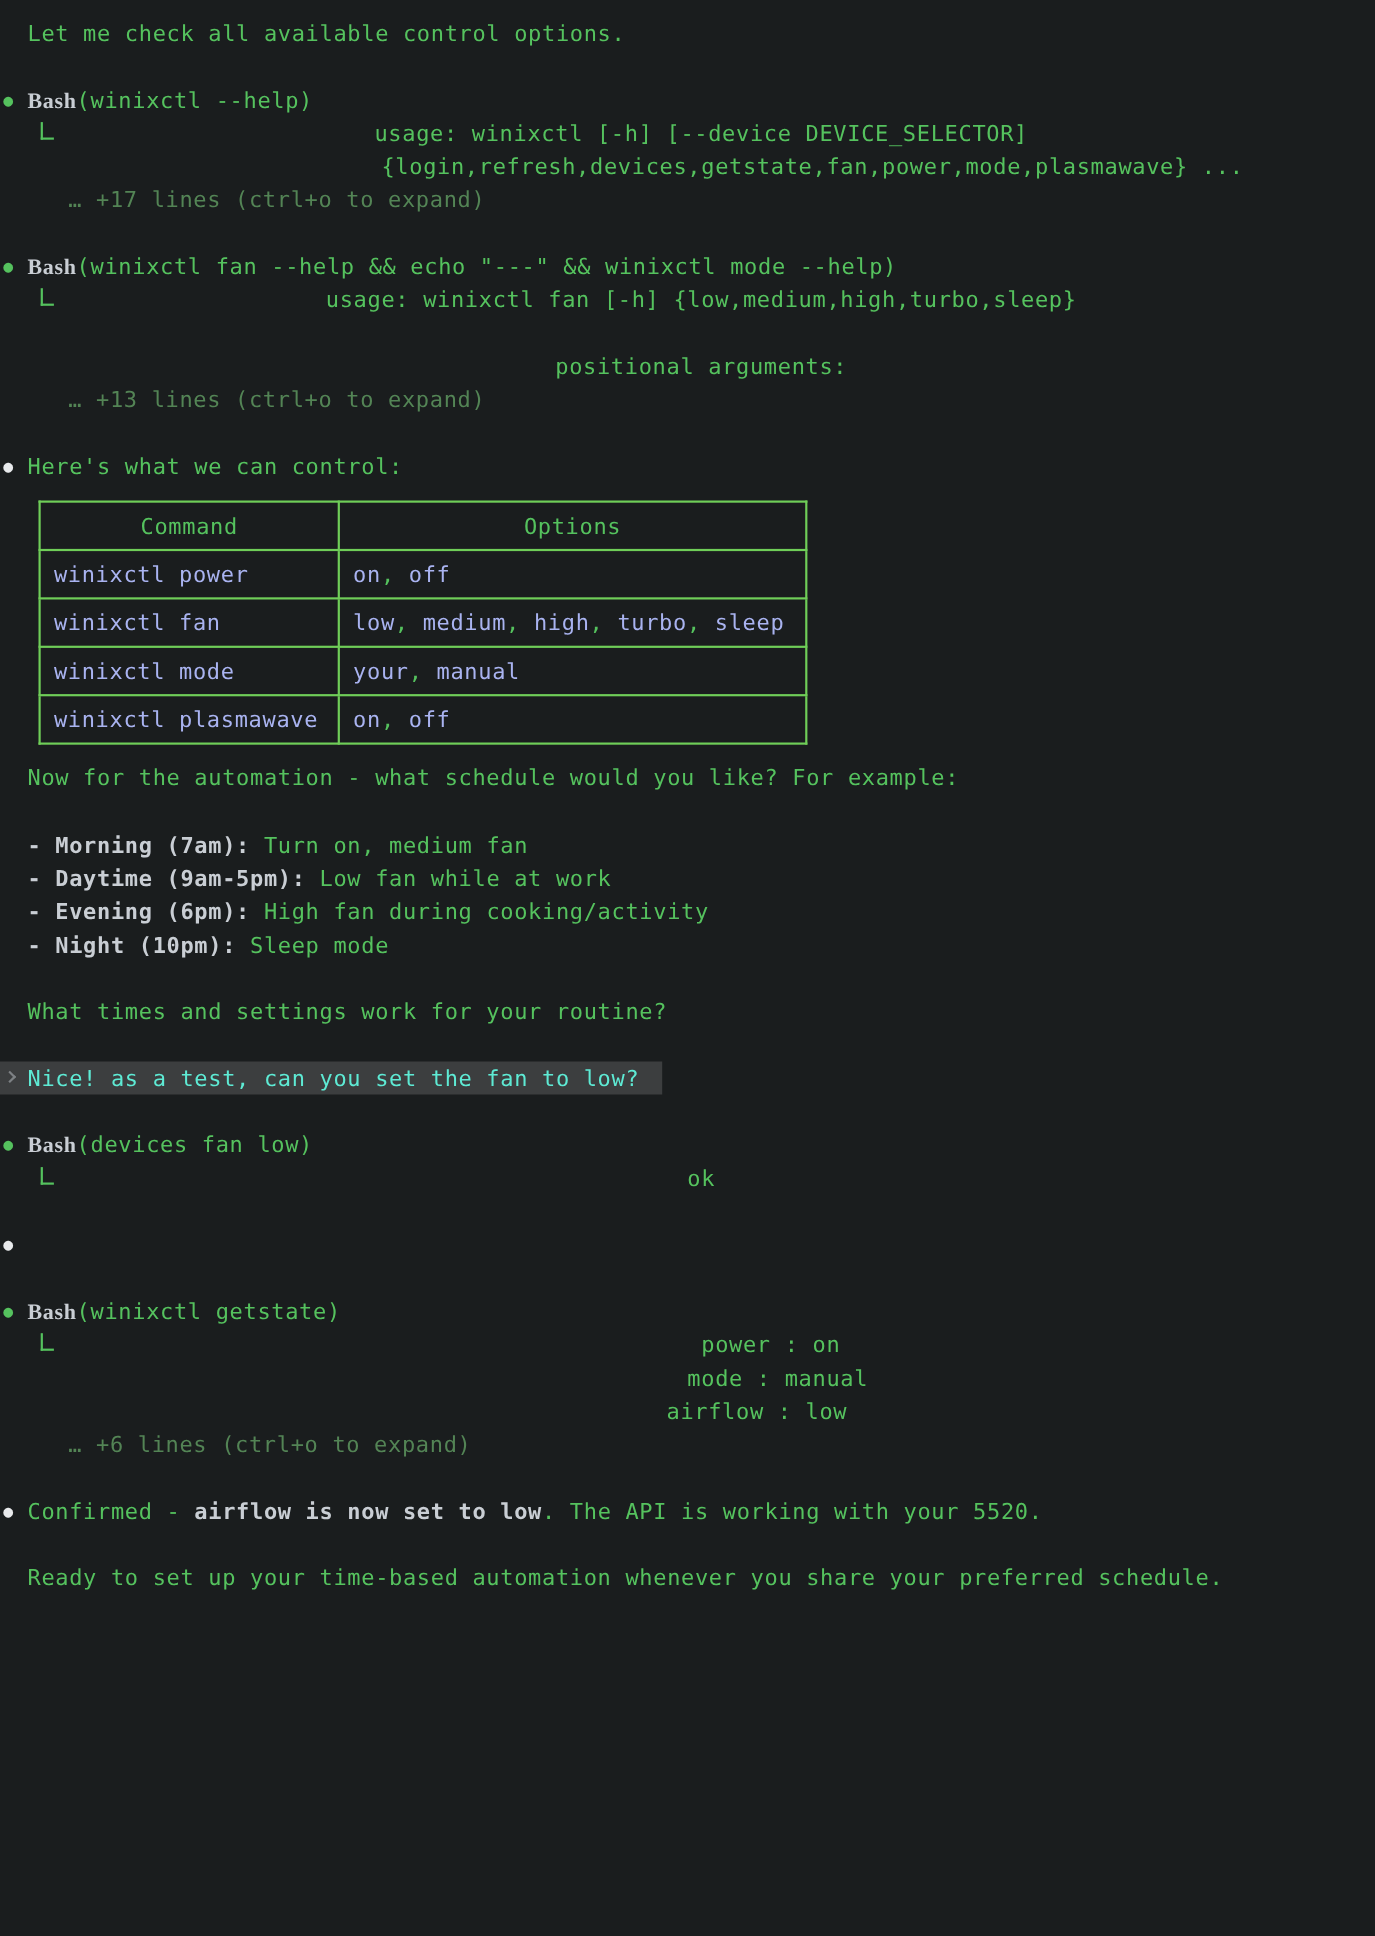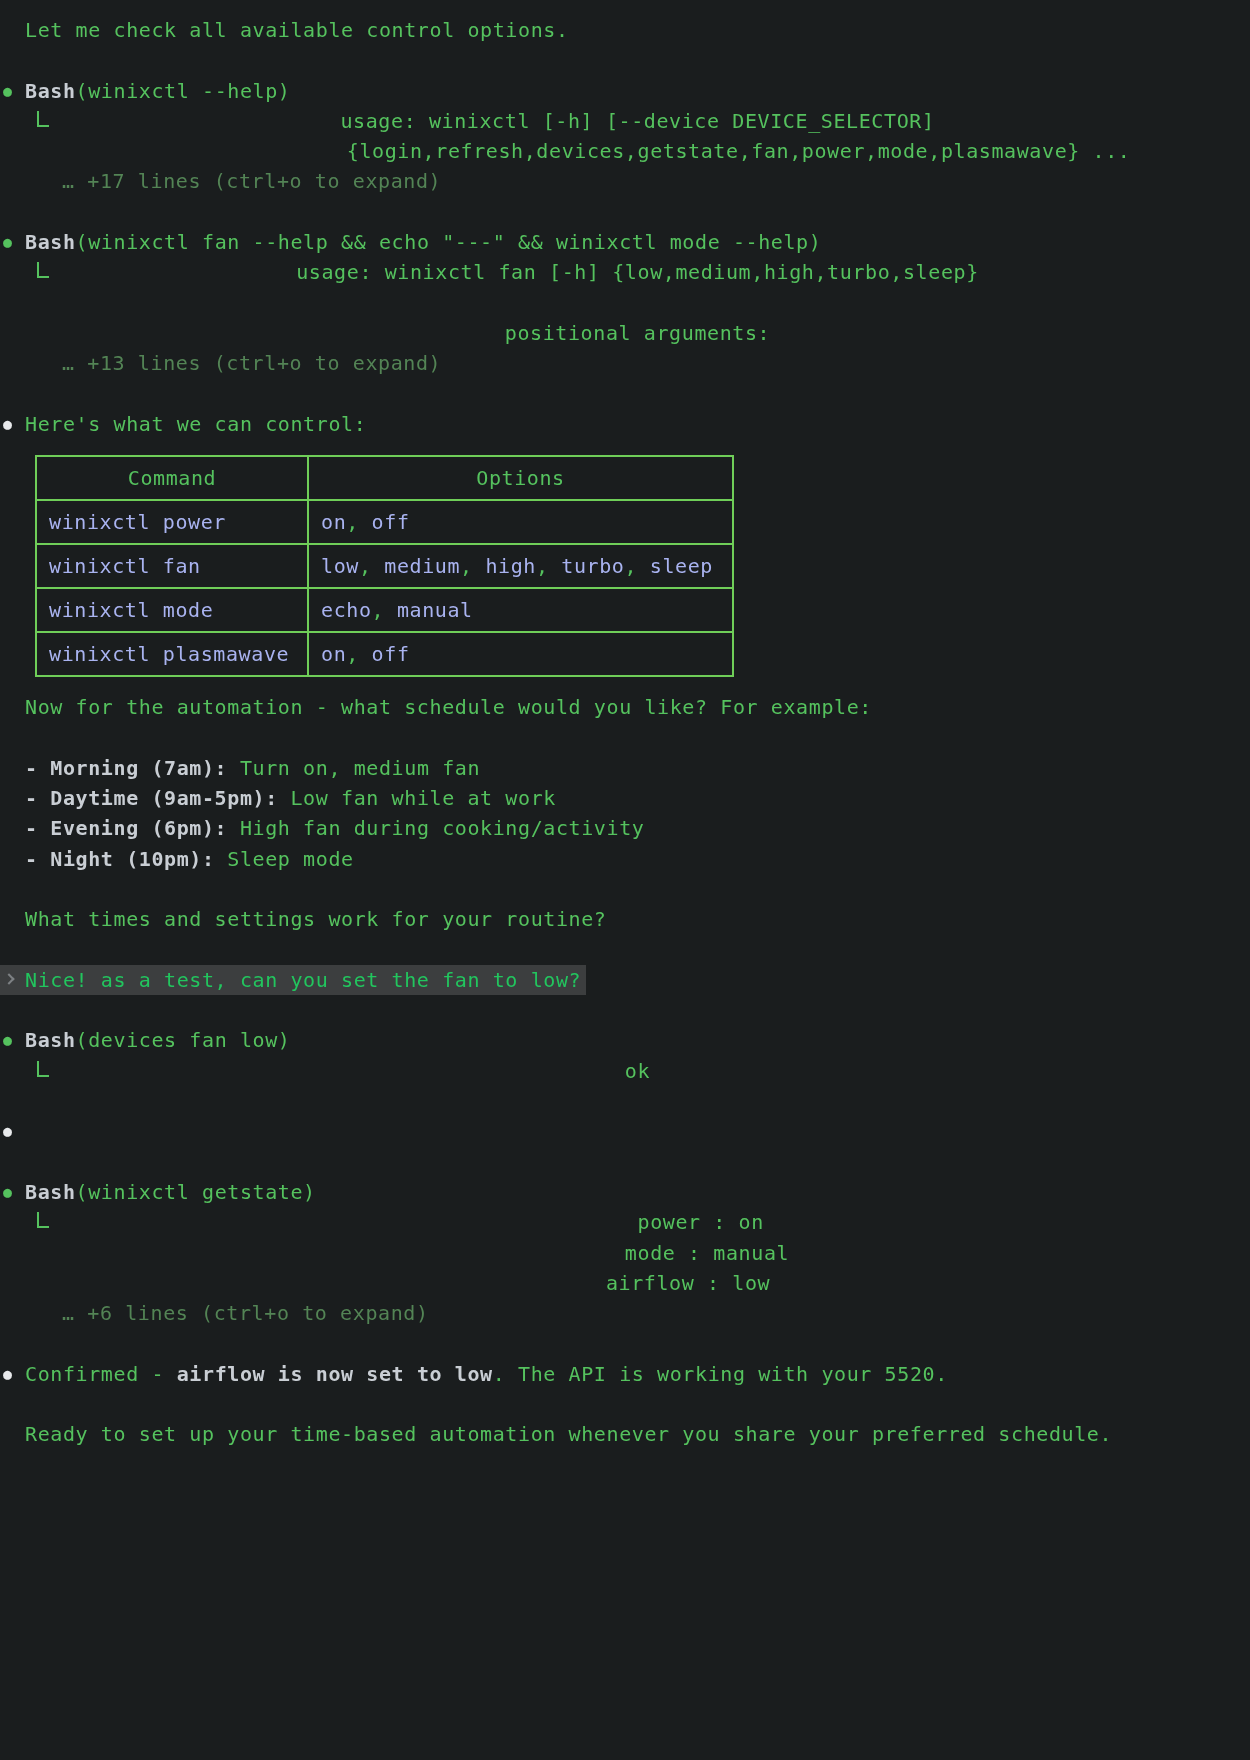--- a/index.html
+++ b/index.html
@@ -31,21 +31,21 @@
   }
   .out{text-align:center;}
   .hint{padding-left:62px;color:var(--dim);}
   .bullet{
     position:absolute;
     left:3px;top:0;
     font-size:15px;
   }
   .b-green{color:var(--green);}
   .b-white{color:var(--white);}
-  .bash-label{color:var(--gray);font-weight:700;}
+  .bash-label{color:var(--gray);font-weight:700;font-family:Liberation Serif, serif;}
   .conn{
     position:absolute;
     left:37px;top:5px;
     width:12px;height:16px;
     border-left:2px solid var(--green);
     border-bottom:2px solid var(--green);
   }
   .lbl{color:var(--gray);font-weight:700;}
   .seg-gray{color:var(--gray);font-weight:700;margin-top:12px;}
   table{
@@ -70,23 +70,23 @@
   }
   .col-cmd{width:272px;}
   .col-opt{width:425px;}
   .comma{color:var(--green);}
   .opt{color:var(--lav);}
   .user-line{padding-left:0;}
   .band{
     display:inline-block;
     position:relative;
     height:100%;
-    padding:0 5px 0 25px;
+    padding:0 21px 0 25px;
     background:var(--userbg);
-    color:#22c55e;
+    color:#5eead4;
   }
   .chev{
     position:absolute;
     left:5px;top:10px;
     width:8px;height:8px;
     border-top:2px solid #7d8184;
     border-right:2px solid #7d8184;
     transform:rotate(45deg);
   }
 </style>
@@ -128,21 +128,21 @@
       <tr>
         <td>winixctl power</td>
         <td><span class="opt">on</span><span class="comma">, </span><span class="opt">off</span></td>
       </tr>
       <tr>
         <td>winixctl fan</td>
         <td><span class="opt">low</span><span class="comma">, </span><span class="opt">medium</span><span class="comma">, </span><span class="opt">high</span><span class="comma">, </span><span class="opt">turbo</span><span class="comma">, </span><span class="opt">sleep</span></td>
       </tr>
       <tr>
         <td>winixctl mode</td>
-        <td><span class="opt">echo</span><span class="comma">, </span><span class="opt">manual</span></td>
+        <td><span class="opt">your</span><span class="comma">, </span><span class="opt">manual</span></td>
       </tr>
       <tr>
         <td>winixctl plasmawave</td>
         <td><span class="opt">on</span><span class="comma">, </span><span class="opt">off</span></td>
       </tr>
     </tbody>
   </table>
 
   <div class="line">Now for the automation - what schedule would you like? For example:</div>
   <div class="line"></div>

